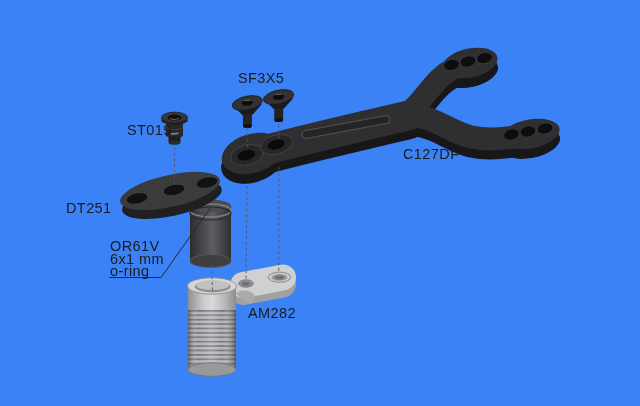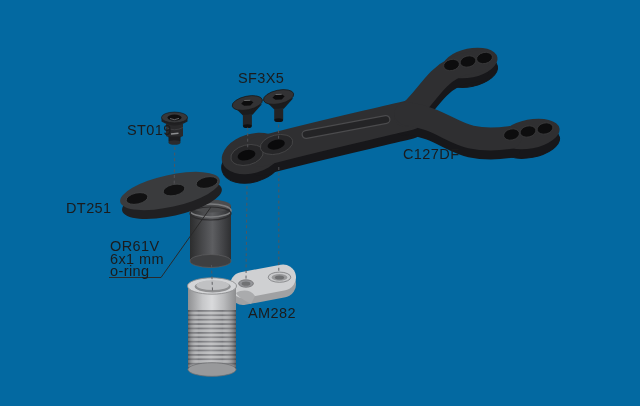--- a/index.html
+++ b/index.html
@@ -1,16 +1,16 @@
 <!DOCTYPE html>
 <html><head>
 <meta charset="utf-8">
 <style>
   html,body{margin:0;padding:0;background:#ffffff;}
-  .canvas{position:relative;width:640px;height:406px;background:#0369a1;overflow:hidden;}
+  .canvas{position:relative;width:640px;height:406px;background:#3b82f6;overflow:hidden;}
   svg{position:absolute;left:0;top:0;}
   .lbl{font-family:"Liberation Sans","DejaVu Sans",sans-serif;font-size:14.5px;fill:#1b1b1c;letter-spacing:0.4px;}
   .axis{stroke:#56565a;stroke-width:0.9;stroke-dasharray:3 2.6;fill:none;}
   .plate-extr{fill:#17171a;stroke:#17171a;}
   .hole-dark{fill:#0d0d0e;stroke:#3e3e40;stroke-width:0.7;}
 </style>
 </head>
 <body>
 
 <div class="canvas">

